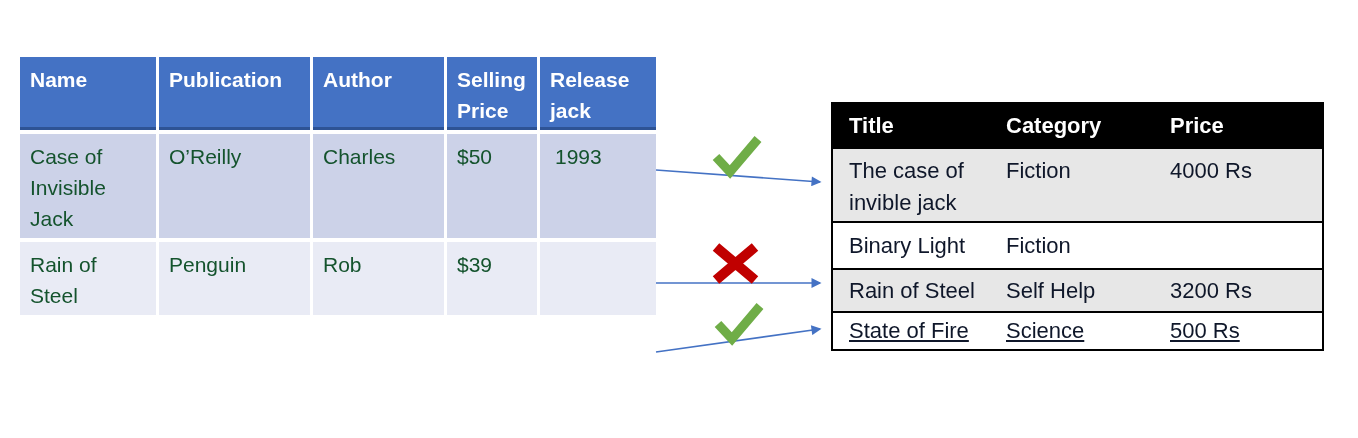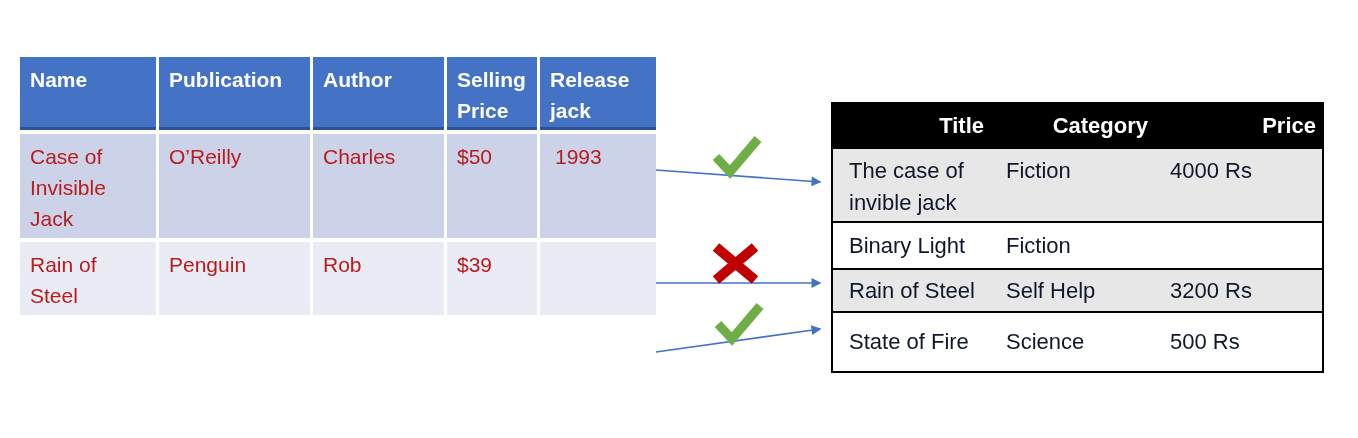--- a/index.html
+++ b/index.html
@@ -33,21 +33,21 @@
     border-bottom: 4px solid #ffffff;
     overflow: hidden;
   }
   #source-table th:last-child, #source-table td:last-child { border-right: none; }
   #source-table th {
     color: #ffffff;
     font-weight: bold;
     height: 75px;
     box-shadow: inset 0 -3px 0 #2e5395;
   }
-  #source-table td { color: #b91c1c; }
+  #source-table td { color: #14532d; }
   #source-table tr.r0 td { height: 108px; }
   #source-table tr.r1 td { height: 77px; }
   #source-table tr.r2 td { height: 71px; }
 
   
   #target-table {
     position: absolute;
     left: 831px;
     top: 102px;
     border-collapse: collapse;
@@ -59,26 +59,26 @@
     box-sizing: border-box;
     vertical-align: middle;
     text-align: left;
     padding: 2px 6px 2px 16px;
     font-size: 22px;
     line-height: 32px;
     border-top: 2px solid #000000;
     border-bottom: 2px solid #000000;
     overflow: hidden;
   }
-  #target-table th { color: #ffffff; font-weight: bold; height: 45px; text-align: right; }
+  #target-table th { color: #ffffff; font-weight: bold; height: 45px; }
   #target-table td { color: #0f172a; }
   #target-table tr.r0 td { height: 71px; vertical-align: top; padding-top: 6px; }
   #target-table tr.r1 td { height: 47px; }
   #target-table tr.r2 td { height: 43px; }
-  #target-table tr.r3 td { height: 60px; }
+  #target-table tr.r3 td { height: 38px; text-decoration: underline; }
 
   
   #overlay {
     position: absolute;
     left: 0; top: 0;
     width: 1358px; height: 438px;
     pointer-events: none;
   }
 </style>
 </head>

